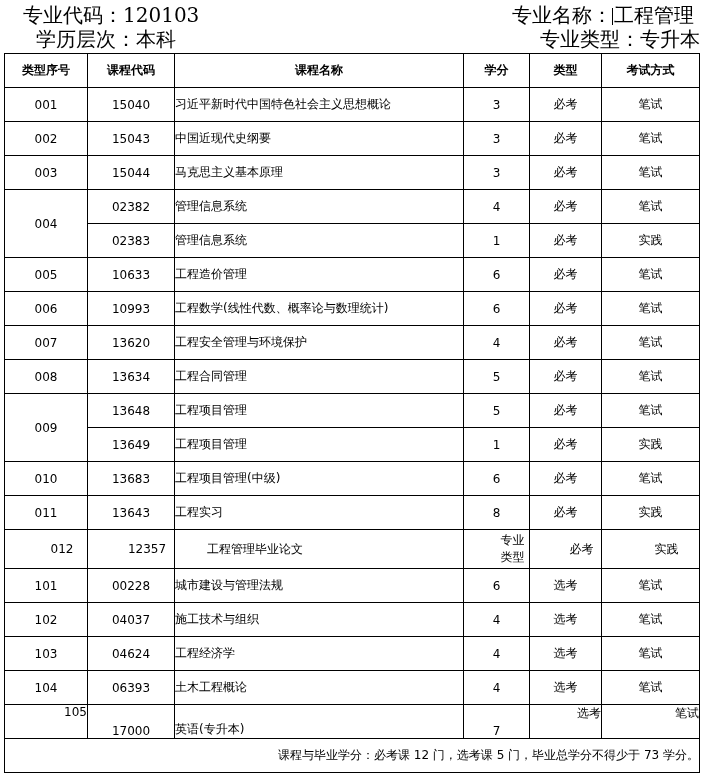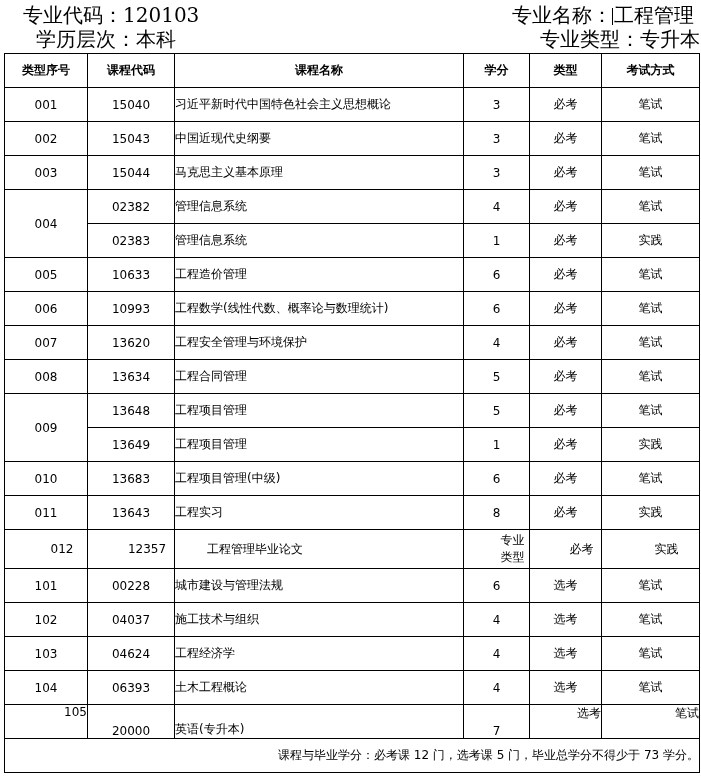--- a/index.html
+++ b/index.html
@@ -201,21 +201,21 @@
     <tr>
       <td class="c num">104</td>
       <td class="c num">06393</td>
       <td class="name">土木工程概论</td>
       <td class="c">4</td>
       <td class="c">选考</td>
       <td class="c">笔试</td>
     </tr>
     <tr>
       <td class="c num topish">105</td>
-      <td class="c num bottomish">20000</td>
+      <td class="c num bottomish">17000</td>
       <td class="name bottomish">英语(专升本)</td>
       <td class="c bottomish">7</td>
       <td class="c topish">选考</td>
       <td class="c topish">笔试</td>
     </tr>
     <tr>
       <td class="note" colspan="6">课程与毕业学分：必考课 12 门，选考课 5 门，毕业总学分不得少于 73 学分。</td>
     </tr>
   </tbody>
 </table>

